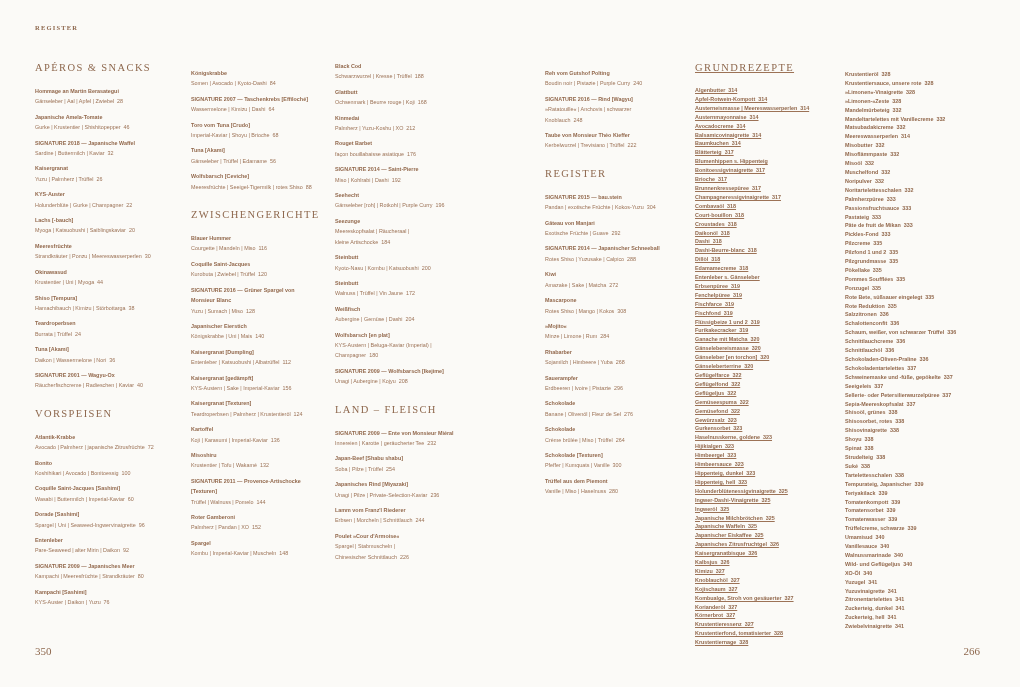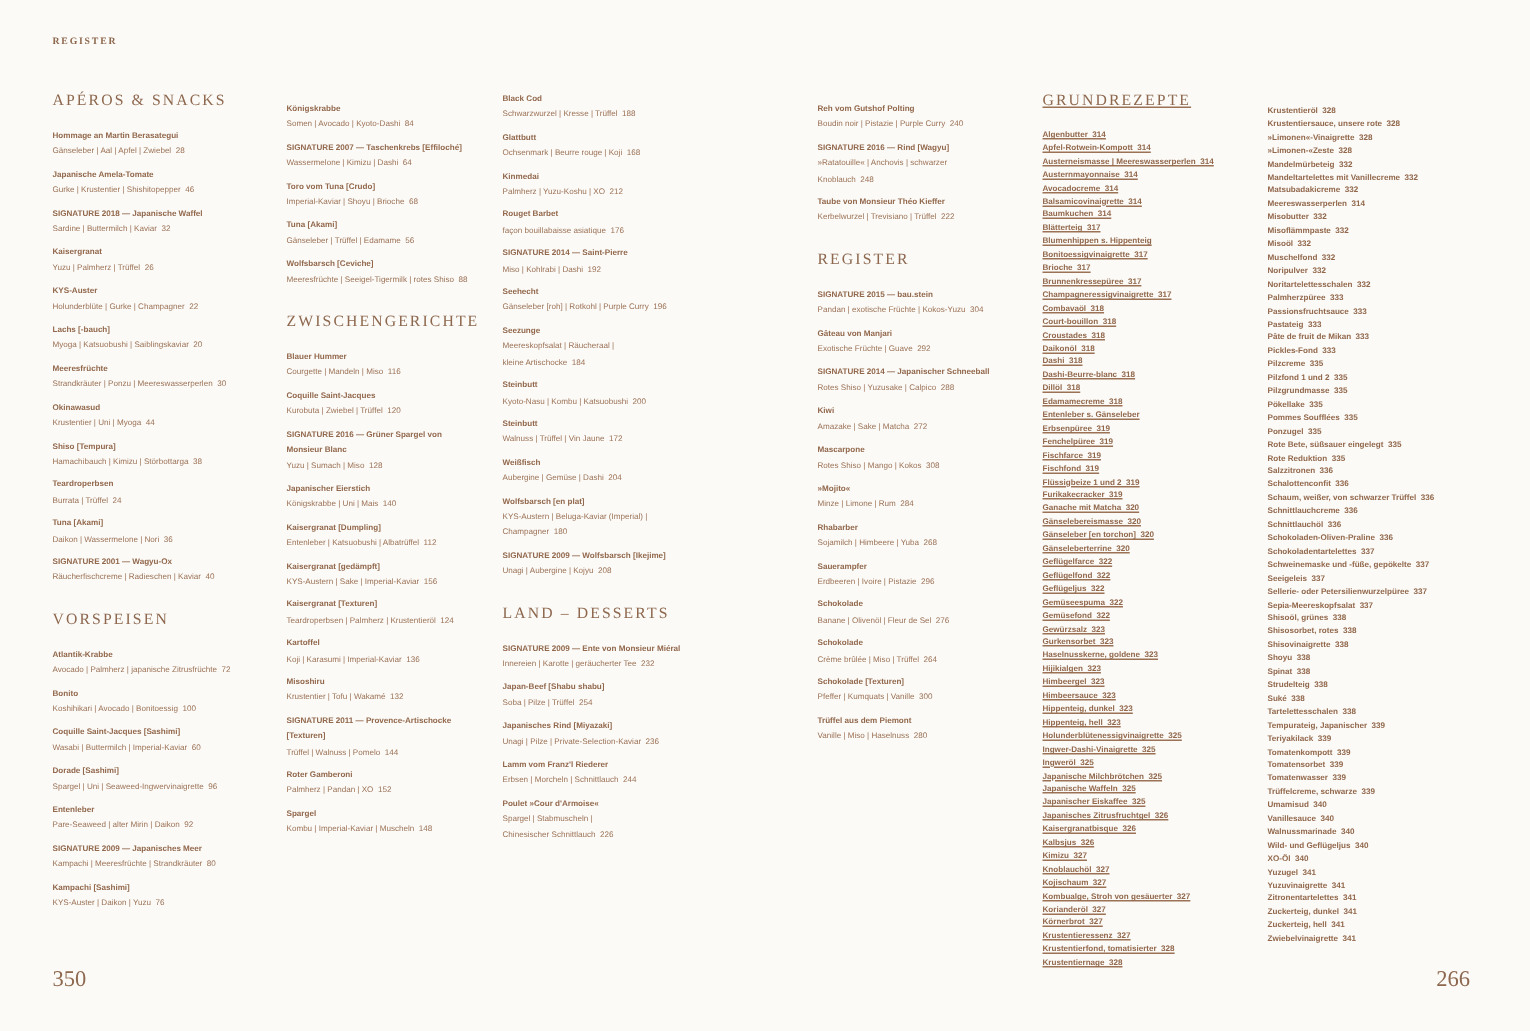--- a/index.html
+++ b/index.html
@@ -40,21 +40,21 @@
   .dish-desc{
     font-size:5.4px;line-height:10.4px;font-weight:400;
     color:var(--ink);white-space:pre;
   }
   .index-line{
     font-size:5.4px;line-height:8.9px;font-weight:700;
     color:var(--ink-strong);white-space:pre;
   }
   .folio{
     position:absolute;top:645px;
-    font-family:"Liberation Serif",serif;font-size:15px;color:var(--heading);
+    font-family:"Liberation Serif",serif;font-size:11px;color:var(--heading);
   }
   .folio-left{left:35px;}
   .folio-right{right:40px;}
 </style>
 </head>
 <body>
 
 <div class="spread">
   <div class="running-head">REGISTER</div>
   <div id="columns">
@@ -255,21 +255,21 @@
         </div>
         <div class="dish">
           <div class="dish-name">Wolfsbarsch [en plat]</div>
           <div class="dish-desc">KYS-Austern | Beluga-Kaviar (Imperial) |
 Champagner  180</div>
         </div>
         <div class="dish">
           <div class="dish-name">SIGNATURE 2009 — Wolfsbarsch [Ikejime]</div>
           <div class="dish-desc">Unagi | Aubergine | Kojyu  208</div>
         </div>
-        <h2 class="section-heading">LAND – DESSERTS</h2>
+        <h2 class="section-heading">LAND – FLEISCH</h2>
         <div class="dish">
           <div class="dish-name">SIGNATURE 2009 — Ente von Monsieur Miéral</div>
           <div class="dish-desc">Innereien | Karotte | geräucherter Tee  232</div>
         </div>
         <div class="dish">
           <div class="dish-name">Japan-Beef [Shabu shabu]</div>
           <div class="dish-desc">Soba | Pilze | Trüffel  254</div>
         </div>
         <div class="dish">
           <div class="dish-name">Japanisches Rind [Miyazaki]</div>

